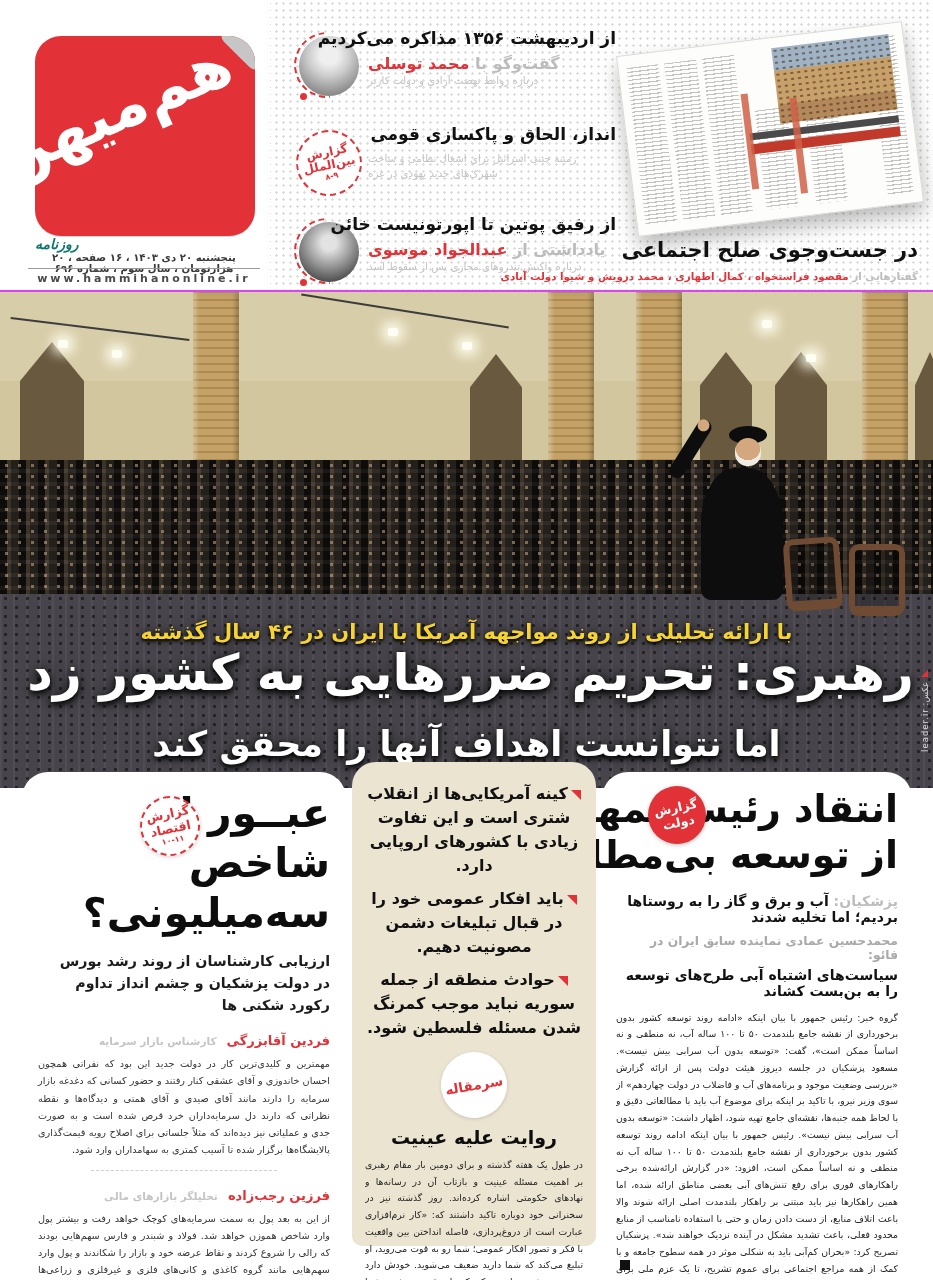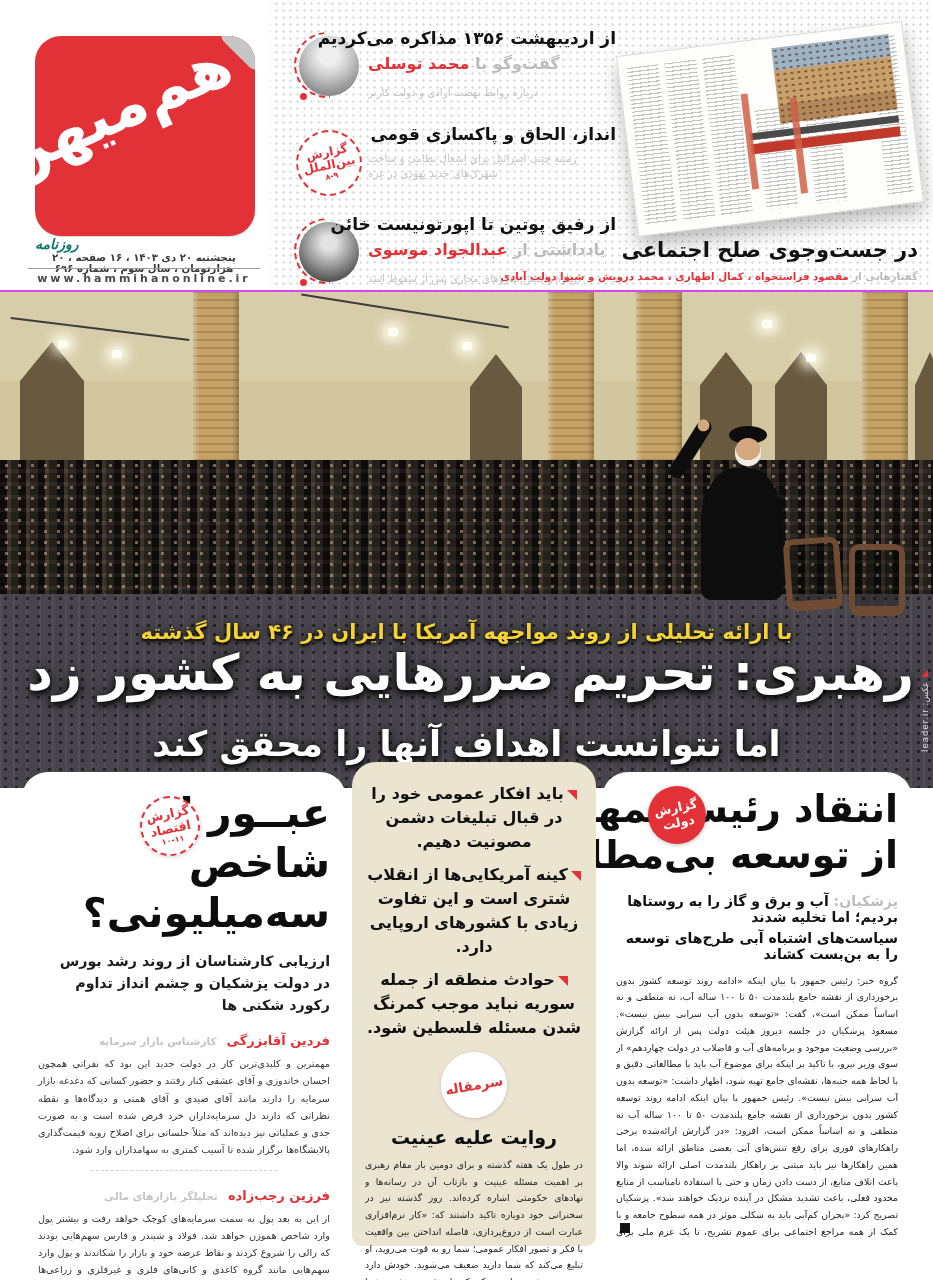--- a/index.html
+++ b/index.html
@@ -25,21 +25,21 @@
   .t1 { top:0; height:92px; } .t2 { top:96px; height:86px; } .t3 { top:186px; height:90px; }
   .avatar-wrap { position:absolute; left:6px; top:4px; width:68px; height:68px; }
   .avatar { position:absolute; left:5px; top:4px; width:60px; height:60px; border-radius:50%;
     background:radial-gradient(circle at 50% 32%, #efefef 0 18%, #cfcfcf 40%, #8f8f8f 75%, #6f6f6f 100%); }
   .avatar-ring { position:absolute; left:0; top:0; width:66px; height:66px; border-radius:50%; border:2px dashed #e23237; border-right-color:transparent; border-top-color:transparent; transform:rotate(40deg); }
   .avatar-dot { position:absolute; left:6px; bottom:0; width:7px; height:7px; background:#e23237; border-radius:50%; }
   .teaser-text { position:absolute; left:80px; right:0; top:0; }
   .teaser-title { font-size:17px; font-weight:bold; color:#111; text-align:right; white-space:nowrap; }
   .teaser-meta { margin-top:6px; font-size:16px; font-weight:bold; color:#bcbcbc; text-align:left; }
   .teaser-meta .red { color:#e23237; }
-  .teaser-sub { margin-top:12px; font-size:10.3px; color:#c3c3c3; text-align:left; line-height:1.5; }
+  .teaser-sub { margin-top:0; font-size:10.3px; color:#c3c3c3; text-align:left; line-height:1.5; }
   .badge-circle { display:flex; flex-direction:column; align-items:center; justify-content:center; border-radius:50%; text-align:center; }
   .badge-outline { position:absolute; left:2px; top:2px; width:66px; height:66px; background:#fff; border:2px dashed #e23237; color:#e23237; transform:rotate(-12deg); }
   .badge-outline .b1 { font-size:12px; font-weight:bold; }
   .badge-outline .b2 { font-size:12px; font-weight:bold; margin-top:-1px; }
   .badge-outline .bp { font-size:8px; font-weight:bold; direction:ltr; }
 
   
   .spread { position:absolute; left:618px; top:20px; width:306px; height:262px; }
   .spread-thumb { position:absolute; left:8px; top:18px; width:288px; height:182px; background:#fdfdfb; border:1px solid #d8d8d4; box-shadow:0 10px 20px rgba(0,0,0,.28); transform:rotate(-7deg); overflow:hidden; }
   .t-col { position:absolute; top:12px; bottom:10px; width:32px; background:repeating-linear-gradient(180deg,#b9b9b9 0 1.2px, transparent 1.2px 4px); opacity:.85; }
@@ -256,31 +256,32 @@
       <span class="b2">دولت</span>
     </div>
     <div class="big-head">
       <div>انتقاد رئیس‌جمهــور</div>
       <div>از توسعه بی‌مطالعه</div>
     </div>
     <div class="gov-deck1">
       <span class="lbl">پزشکیان:</span>
       <span>آب و برق و گاز را به روستاها بردیم؛ اما تخلیه شدند</span>
     </div>
+    <div class="gov-deck2">محمدحسین عمادی نماینده سابق ایران در فائو:</div>
     <div class="gov-deck3">سیاست‌های اشتباه آبی طرح‌های توسعه را به بن‌بست کشاند</div>
     <div class="gov-body">
       <span>گروه خبر: رئیس جمهور با بیان اینکه «ادامه روند توسعه کشور بدون برخورداری از نقشه جامع بلندمدت ۵۰ تا ۱۰۰ ساله آب، نه منطقی و نه اساساً ممکن است»، گفت: «توسعه بدون آب سرابی بیش نیست». مسعود پزشکیان در جلسه دیروز هیئت دولت پس از ارائه گزارش «بررسی وضعیت موجود و برنامه‌های آب و فاضلاب در دولت چهاردهم» از سوی وزیر نیرو، با تاکید بر اینکه برای موضوع آب باید با مطالعاتی دقیق و با لحاظ همه جنبه‌ها، نقشه‌ای جامع تهیه شود، اظهار داشت: «توسعه بدون آب سرابی بیش نیست». رئیس جمهور با بیان اینکه ادامه روند توسعه کشور بدون برخورداری از نقشه جامع بلندمدت ۵۰ تا ۱۰۰ ساله آب نه منطقی و نه اساساً ممکن است، افزود: «در گزارش ارائه‌شده برخی راهکارهای فوری برای رفع تنش‌های آبی بعضی مناطق ارائه شده، اما همین راهکارها نیز باید مبتنی بر راهکار بلندمدت اصلی ارائه شوند والا باعث اتلاف منابع، از دست دادن زمان و حتی با استفاده نامناسب از منابع محدود فعلی، باعث تشدید مشکل در آینده نزدیک خواهند شد». پزشکیان تصریح کرد: «بحران کم‌آبی باید به شکلی موثر در همه سطوح جامعه و با کمک از همه مراجع اجتماعی برای عموم تشریح، تا یک عزم ملی برای مدیریت این بحران ایجاد شود؛ بدون همراهی جدی همه مردم و بخش‌ها نمی‌توانیم این معضل را رفع کنیم». رئیس جمهور با اشاره به بررسی موضوع انتقال پایتخت از سوی دولت گفت: «در نقشه جامع بلندمدت آب باید به‌طور دقیق و مستند مشخص شود که آیا شیرین‌سازی و انتقال آب راهکار مناسب‌تری است یا انتقال جمعیت به نزدیکی آب یا راهکارهای دیگر؟ نباید منابع و بودجه‌های محدود موجود را صرف طرح‌ها و برنامه‌هایی کنیم که مشکل را به شکل اساسی حل نمی‌کنند. ما امروز با تعداد زیادی روستا مواجه هستیم که با سختی و هزینه زیاد برای آنها آب و برق و گاز برده‌ایم و مدرسه و امکانات دیگر ایجاد کرده‌ایم، اما روستاها نهایتاً از جمعیت تخلیه شده‌اند». هشدار رئیس جمهور درباره ابعاد بحران آب و نیاز کشور به برنامه جامع بلندمدت در شرایطی عنوان می‌شود که گزارش جدید موسسه منابع جهانی (WRI) نشان می‌دهد تا سال ۲۰۵۰ میلادی یک میلیارد نفر دیگر به جمعیت مناطق خشک و با تنش آبی بالا اضافه خواهد شد، نقاطی که حداقل ۴۰ درصد منابع آب تجدیدپذیر در هر سال در آنجا مصرف می‌شود و در حال حاضر ۳/۳ میلیارد نفر در آن مناطق زندگی می‌کنند.</span>
       <span class="end-abs"></span>
     </div>
   </section>
 
   <section class="card editorial">
     <div class="bullets">
+      <div class="bullet"><span class="tri"></span><span>کینه آمریکایی‌ها از انقلاب شتری است و این تفاوت زیادی با کشورهای اروپایی دارد.</span></div>
       <div class="bullet"><span class="tri"></span><span>باید افکار عمومی خود را در قبال تبلیغات دشمن مصونیت دهیم.</span></div>
-      <div class="bullet"><span class="tri"></span><span>کینه آمریکایی‌ها از انقلاب شتری است و این تفاوت زیادی با کشورهای اروپایی دارد.</span></div>
       <div class="bullet"><span class="tri"></span><span>حوادث منطقه از جمله سوریه نباید موجب کمرنگ شدن مسئله فلسطین شود.</span></div>
     </div>
     <div class="ed-badge">سرمقاله</div>
     <div class="ed-title">روایت علیه عینیت</div>
     <div class="ed-body">
       <span>در طول یک هفته گذشته و برای دومین بار مقام رهبری بر اهمیت مسئله عینیت و بازتاب آن در رسانه‌ها و نهادهای حکومتی اشاره کرده‌اند. روز گذشته نیز در سخنرانی خود دوباره تاکید داشتند که: «کار نرم‌افزاری عبارت است از دروغ‌پردازی، فاصله انداختن بین واقعیت با فکر و تصور افکار عمومی؛ شما رو به قوت می‌روید، او تبلیغ می‌کند که شما دارید ضعیف می‌شوید. خودش دارد ضعیف می‌شود، تبلیغ می‌کند که دارد قوی می‌شود. شما تهدیدناپذیر می‌شوید، او می‌گوید: «من با تهدید شما را از بین می‌برم»، تبلیغات این است، یک عده‌ای هم تحت‌تأثیر قرار می‌گیرند.» واقعیت این است که این جملات به‌طور ضمنی حکایت از فقدان این ویژگی در رسانه‌های رسمی و نهادهای غیررسانه‌ای حکومت می‌کند. طبعاً اگر این ویژگی وجود داشت، تذکر به ضرورت توجه کردن به آن موضوعیتی نداشت. فقدان این ویژگی محصول حداقل یکی از چند علت زیر است: یا دسترسی به عینیت سخت و غیرممکن است و یا دست‌اندرکاران رسانه‌ها علاقه‌ای به دیدن و انعکاس دادن این واقعیات ندارند یا واقعیت در دسترس است و آنان هم می‌خواهند واقعیت را منعکس کنند؛ ولی توانایی لازم برای انتقال آن را ندارند.</span>
       
     </div>
   </section>
 

